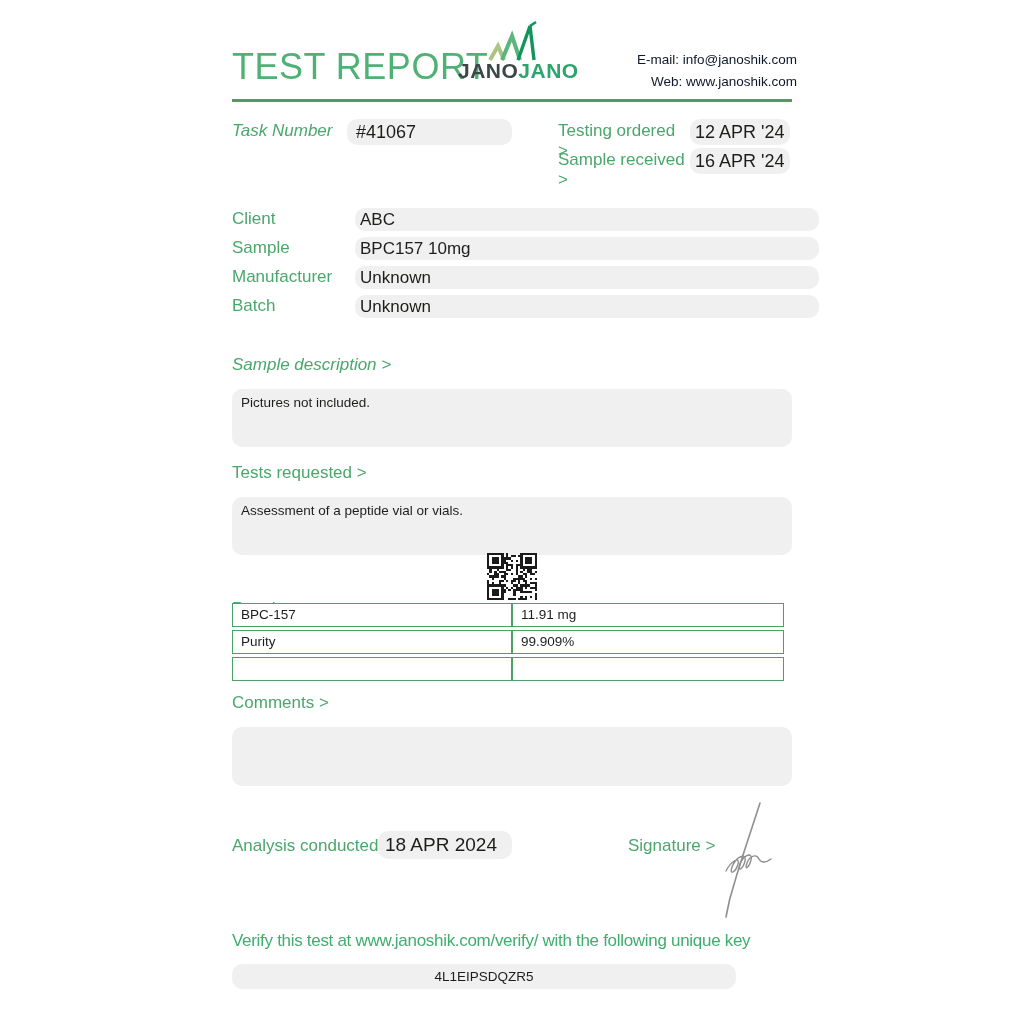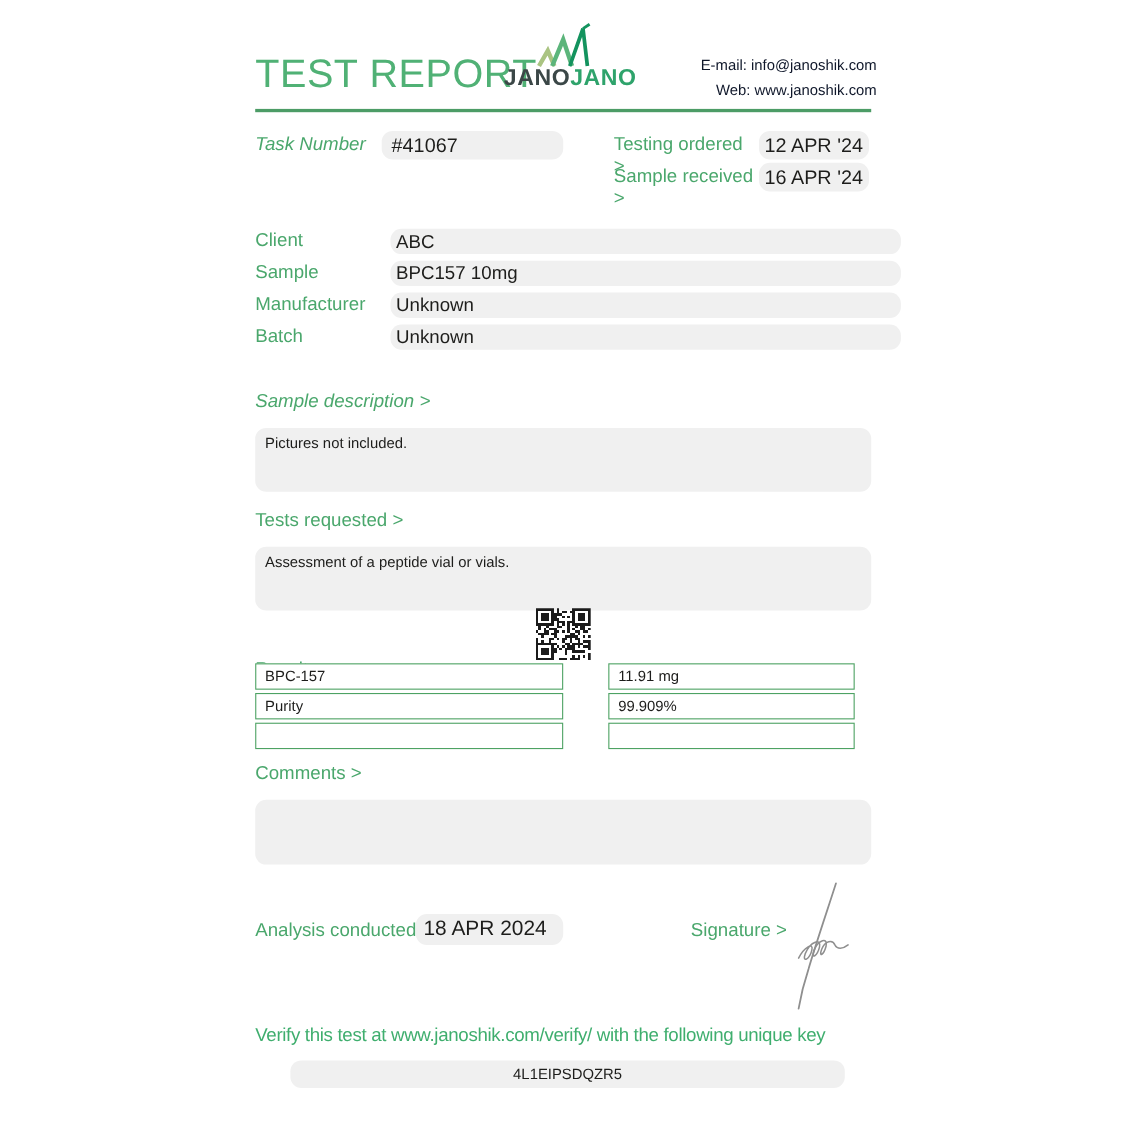--- a/index.html
+++ b/index.html
@@ -45,33 +45,33 @@
   #tests-box{left:232px;top:497px;width:560px;height:58px;font-size:13.5px;padding:6px 9px;box-sizing:border-box;}
 
   #qr{left:487px;top:553px;width:50px;height:47px;}
   #qr svg{width:50px;height:47px;display:block;}
 
   #results-label{left:232px;top:599px;}
   #results-table{left:232px;top:603px;width:560px;}
   .trow{display:flex;margin-bottom:3px;}
   .tcell{border:1px solid #4da263;height:24px;box-sizing:border-box;font-size:13.5px;line-height:22px;padding-left:8px;background:#fff;}
   .tcell.c0{width:280px;}
-  .tcell.c1{width:224px;margin-left:41px;}
+  .tcell.c1{width:272px;}
 
   #comments-label{left:232px;top:693px;}
   #comments-box{left:232px;top:727px;width:560px;height:59px;}
 
   #analysis-label{left:232px;top:836px;}
   #analysis-box{left:378px;top:831px;width:134px;height:28px;font-size:19px;line-height:28px;padding-left:7px;box-sizing:border-box;}
   #sig-label{left:628px;top:836px;}
   #sig{left:702px;top:797px;width:80px;height:125px;}
   #sig svg{width:80px;height:125px;display:block;}
 
   #verify{left:232px;top:931px;width:560px;font-size:17px;letter-spacing:-.3px;white-space:nowrap;color:#3fae6e;}
-  #key-box{left:232px;top:964px;width:504px;height:25px;line-height:25px;text-align:center;font-size:13.5px;margin-left:32px;}
+  #key-box{left:232px;top:964px;width:504px;height:25px;line-height:25px;text-align:center;font-size:13.5px;}
 </style>
 </head>
 <body>
 
 <div class="page">
 
   <div id="title" class="abs">TEST REPORT</div>
 
   <div id="logo" class="abs">
     <svg viewBox="0 0 54 42" fill="none">

